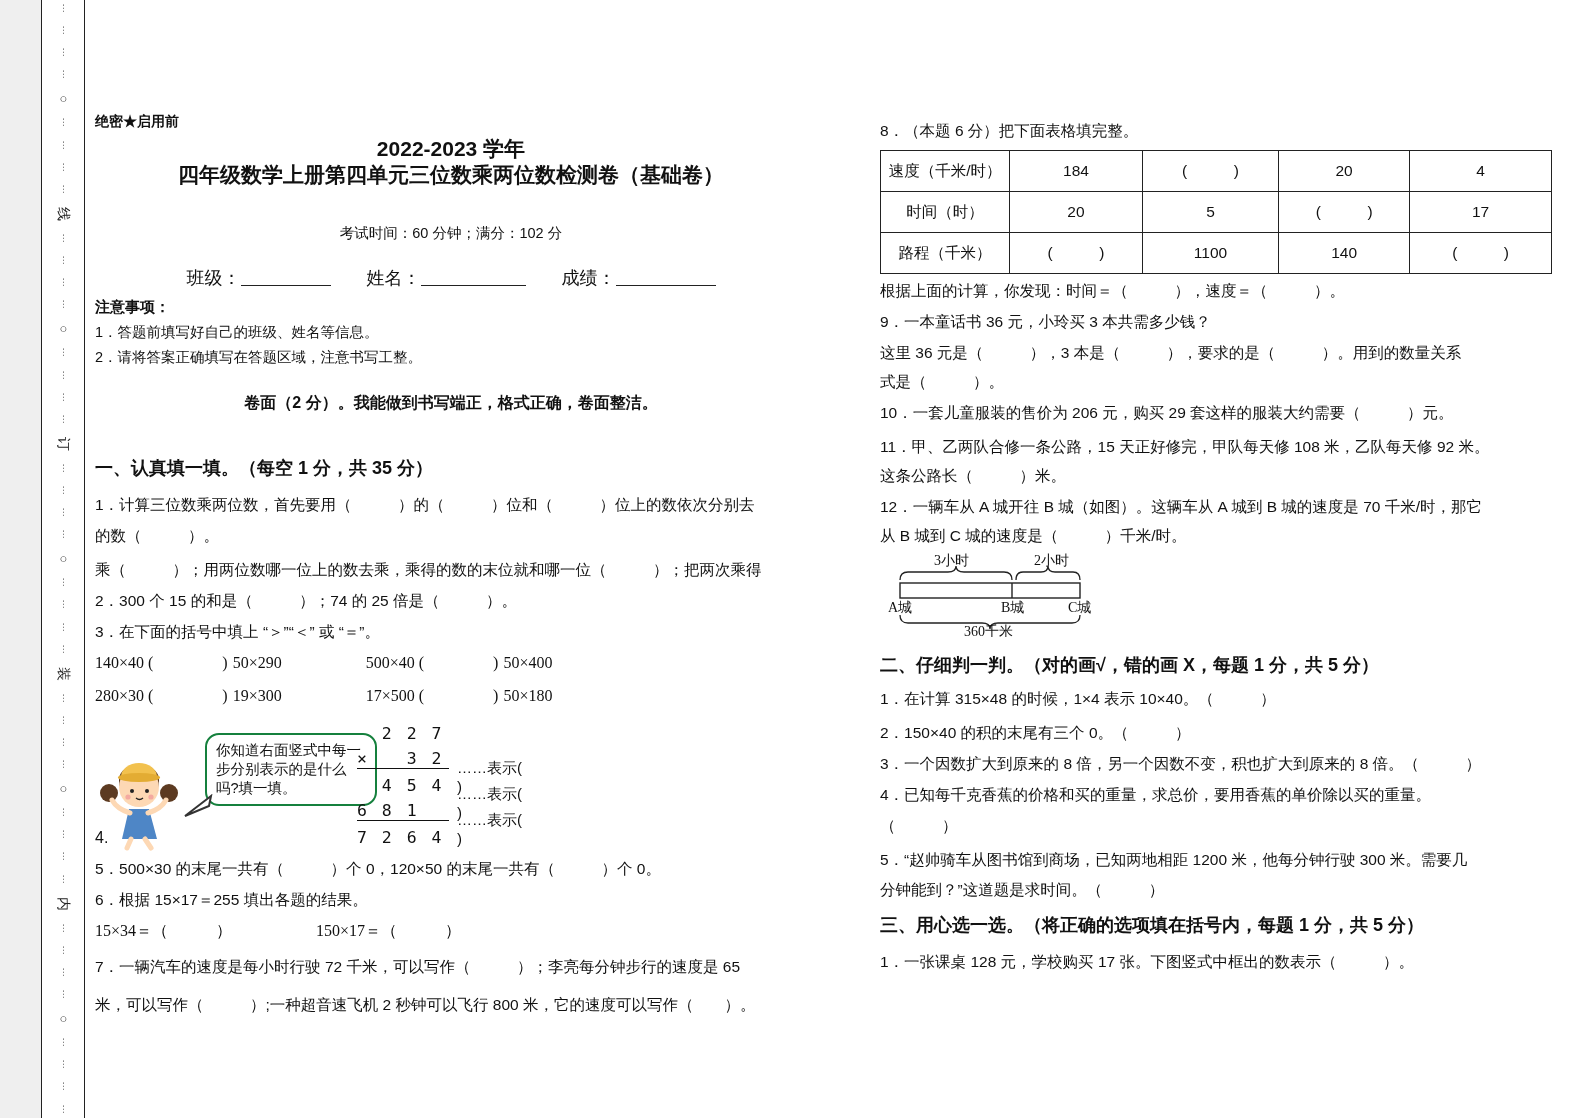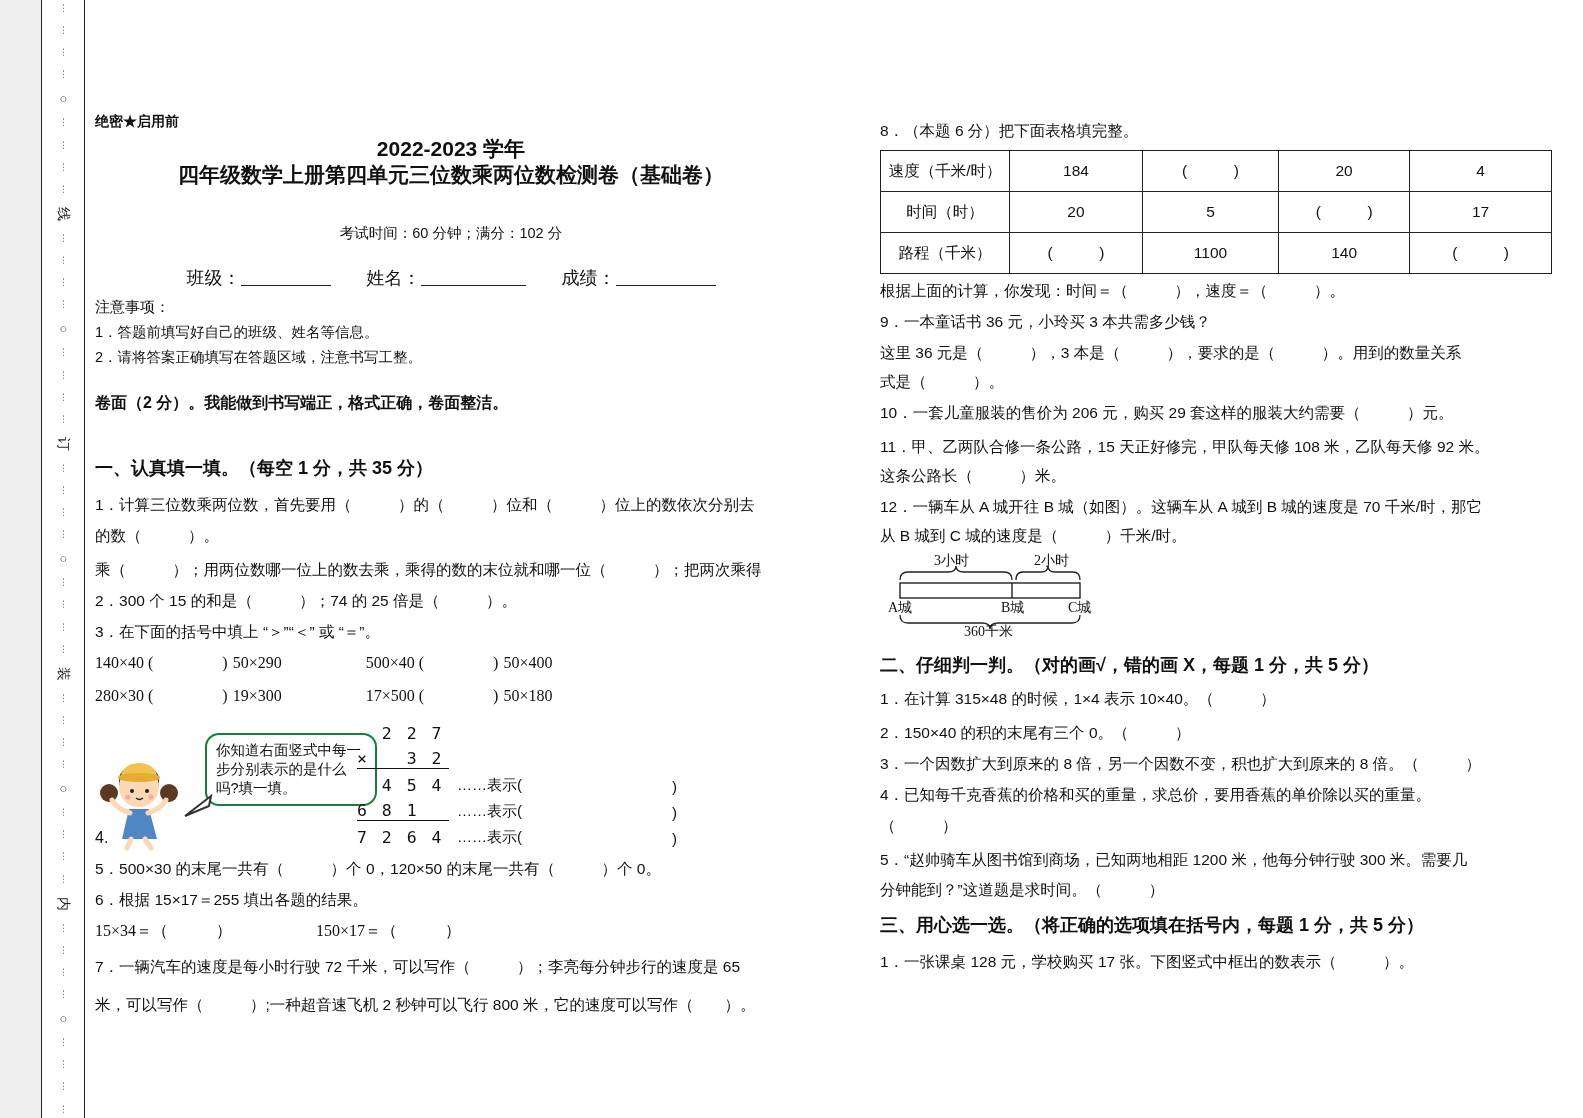--- a/index.html
+++ b/index.html
@@ -18,43 +18,43 @@
   .col-right{position:absolute;left:880px;top:122px;width:672px;}
   .ln{font-size:15.5px;line-height:18px;white-space:pre;}
   .center{text-align:center;}
   .secret{font-size:14px;font-weight:bold;margin-bottom:6px;}
   .title1{font-size:21px;font-weight:bold;margin-top:0;line-height:26px;}
   .title2{font-size:21px;font-weight:bold;line-height:26px;}
   .examinfo{font-size:14.5px;margin-top:36px;}
   .fields{margin-top:24px;display:flex;justify-content:center;gap:36px;font-size:18px;}
   .fill-line{display:inline-block;border-bottom:1.5px solid #222;height:14px;vertical-align:-2px;}
   .w90{width:90px;} .w105{width:105px;} .w100{width:100px;}
-  .notes-title{margin-top:8px;font-size:15px;font-weight:normal;}
+  .notes-title{margin-top:8px;font-size:15px;font-weight:bold;}
   .note{font-size:14.5px;margin-top:7px;}
-  .neatness{font-size:16px;font-weight:bold;margin-top:28px;}
+  .neatness{font-size:16px;font-weight:bold;margin-top:28px;text-align:center;}
   .sec-title{font-size:18px;font-weight:bold;margin-top:44px;line-height:24px;}
   .sec-title2{font-size:18px;font-weight:bold;margin-top:12px;line-height:24px;}
   .q{margin-top:13px;}
   .qa{margin-top:16px;}
   .serif{font-family:"Liberation Serif",serif;font-size:16px;}
   .cmp-row{display:flex;margin-top:12px;}
   .cmp-g2{margin-left:84px;}
   .pblank{letter-spacing:1px;}
   
   .vm-zone{position:relative;height:132px;margin-top:10px;}
   .girl-svg{position:absolute;left:2px;top:30px;}
   .bubble{position:absolute;left:110px;top:16px;width:150px;border:2px solid #15803d;border-radius:14px;
           padding:6px 9px;font-size:14.5px;line-height:19px;background:#fff;white-space:normal;}
   .bubble-tail{position:absolute;left:-24px;bottom:-14px;}
   .q4-label{position:absolute;left:0;top:112px;font-size:16px;}
   .vm{position:absolute;left:262px;top:0;}
   .vm-row{display:flex;align-items:flex-end;height:26px;}
   .vm-digits{font-family:"DejaVu Sans Mono",monospace;font-size:16.5px;letter-spacing:2.5px;width:92px;white-space:pre;}
   .vm-u{border-bottom:1.5px solid #111;}
-  .vm-label{display:flex;align-items:flex-end;font-size:15px;margin-left:8px;}
+  .vm-label{display:flex;font-size:15px;margin-left:8px;flex-direction:column;}
   .vm-gap{display:inline-block;width:150px;}
   
   .t8{border-collapse:collapse;margin-top:10px;}
   .t8 td{border:1.5px solid #222;height:40px;text-align:center;font-size:15.5px;padding:0 4px;margin-top:34px;}
   .t8 .hc{width:127px;} .t8 .c1{width:130px;} .t8 .c2{width:134px;} .t8 .c3{width:128px;} .t8 .c4{width:140px;}
   
   .diagram{margin-top:8px;margin-left:6px;}
   .diagram text{font-size:14px;font-family:"Liberation Serif",serif;fill:#111;}
   .q6row{display:flex;margin-top:12px;}
   .q6b{margin-left:84px;}

